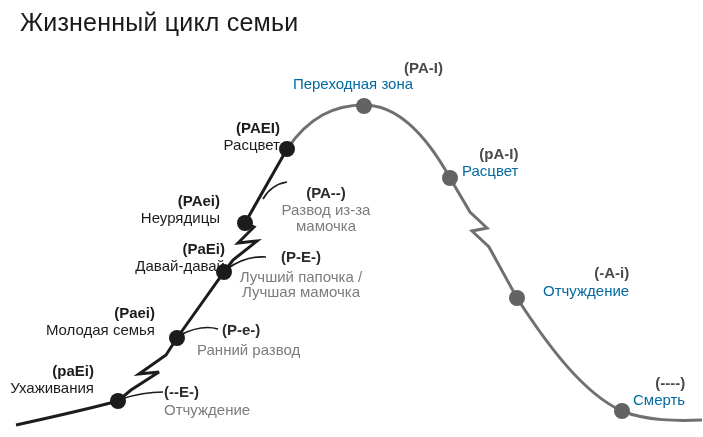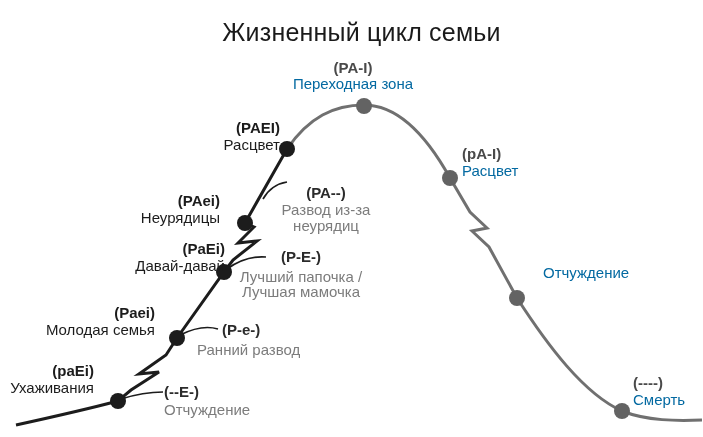--- a/index.html
+++ b/index.html
@@ -6,37 +6,36 @@
   .canvas{
     position:relative;
     width:703px;height:437px;
     background:#ffffff;
     font-family:"Liberation Sans", sans-serif;
     overflow:hidden;
   }
   .title{
     position:absolute;
     left:20px;right:0;top:8px;
-    margin:10px;
-    text-align:center;
+    margin:0;
     font-size:25px;
     font-weight:normal;
     color:#1a1a1a;
     letter-spacing:0.2px;
   }
   svg.plot{position:absolute;left:0;top:0;}
   .lbl{
     position:absolute;
     font-size:15px;
     line-height:17px;
     white-space:nowrap;
   }
   .lbl .code{font-weight:bold;}
   .black .code,.black .name{color:#1c1c1c;}
-  .gray .code{color:#4a4a4a;}
+  .gray .code{color:#4a4a4a;text-align:right;}
   .gray .name{color:#0369a1;}
   .exit .code{color:#2b2b2b;font-weight:bold;}
   .exit .name{color:#7c7c7c;}
   .right{text-align:right;}
   .center{text-align:center;}
   
   .s0{left:0;width:94px;top:362px;}
   .s1{left:28px;width:127px;top:304px;}
   .s2{left:101px;width:124px;top:240px;}
   .s3{left:96px;width:124px;top:192px;}
@@ -115,20 +114,21 @@
 
   <div class="lbl s5 center gray">
     <div class="code">(PA-I)</div>
     <div class="name">Переходная зона</div>
   </div>
   <div class="lbl s6 gray">
     <div class="code">(pA-I)</div>
     <div class="name">Расцвет</div>
   </div>
   <div class="lbl s7 gray">
+    <div class="code">(-A-i)</div>
     <div class="name">Отчуждение</div>
   </div>
   <div class="lbl s8 gray">
     <div class="code">(----)</div>
     <div class="name">Смерть</div>
   </div>
 
   <div class="lbl e0 exit">
     <div class="code">(--E-)</div>
     <div class="name">Отчуждение</div>
@@ -138,16 +138,16 @@
     <div class="name">Ранний развод</div>
   </div>
   <div class="lbl e2 exit center">
     <div class="code">(P-E-)</div>
     <div class="name">Лучший папочка /</div>
     <div class="name">Лучшая мамочка</div>
   </div>
   <div class="lbl e3 exit center">
     <div class="code">(PA--)</div>
     <div class="name">Развод из-за</div>
-    <div class="name">неурядиц</div>
+    <div class="name">мамочка</div>
   </div>
 
 </div>
 
 </body></html>

